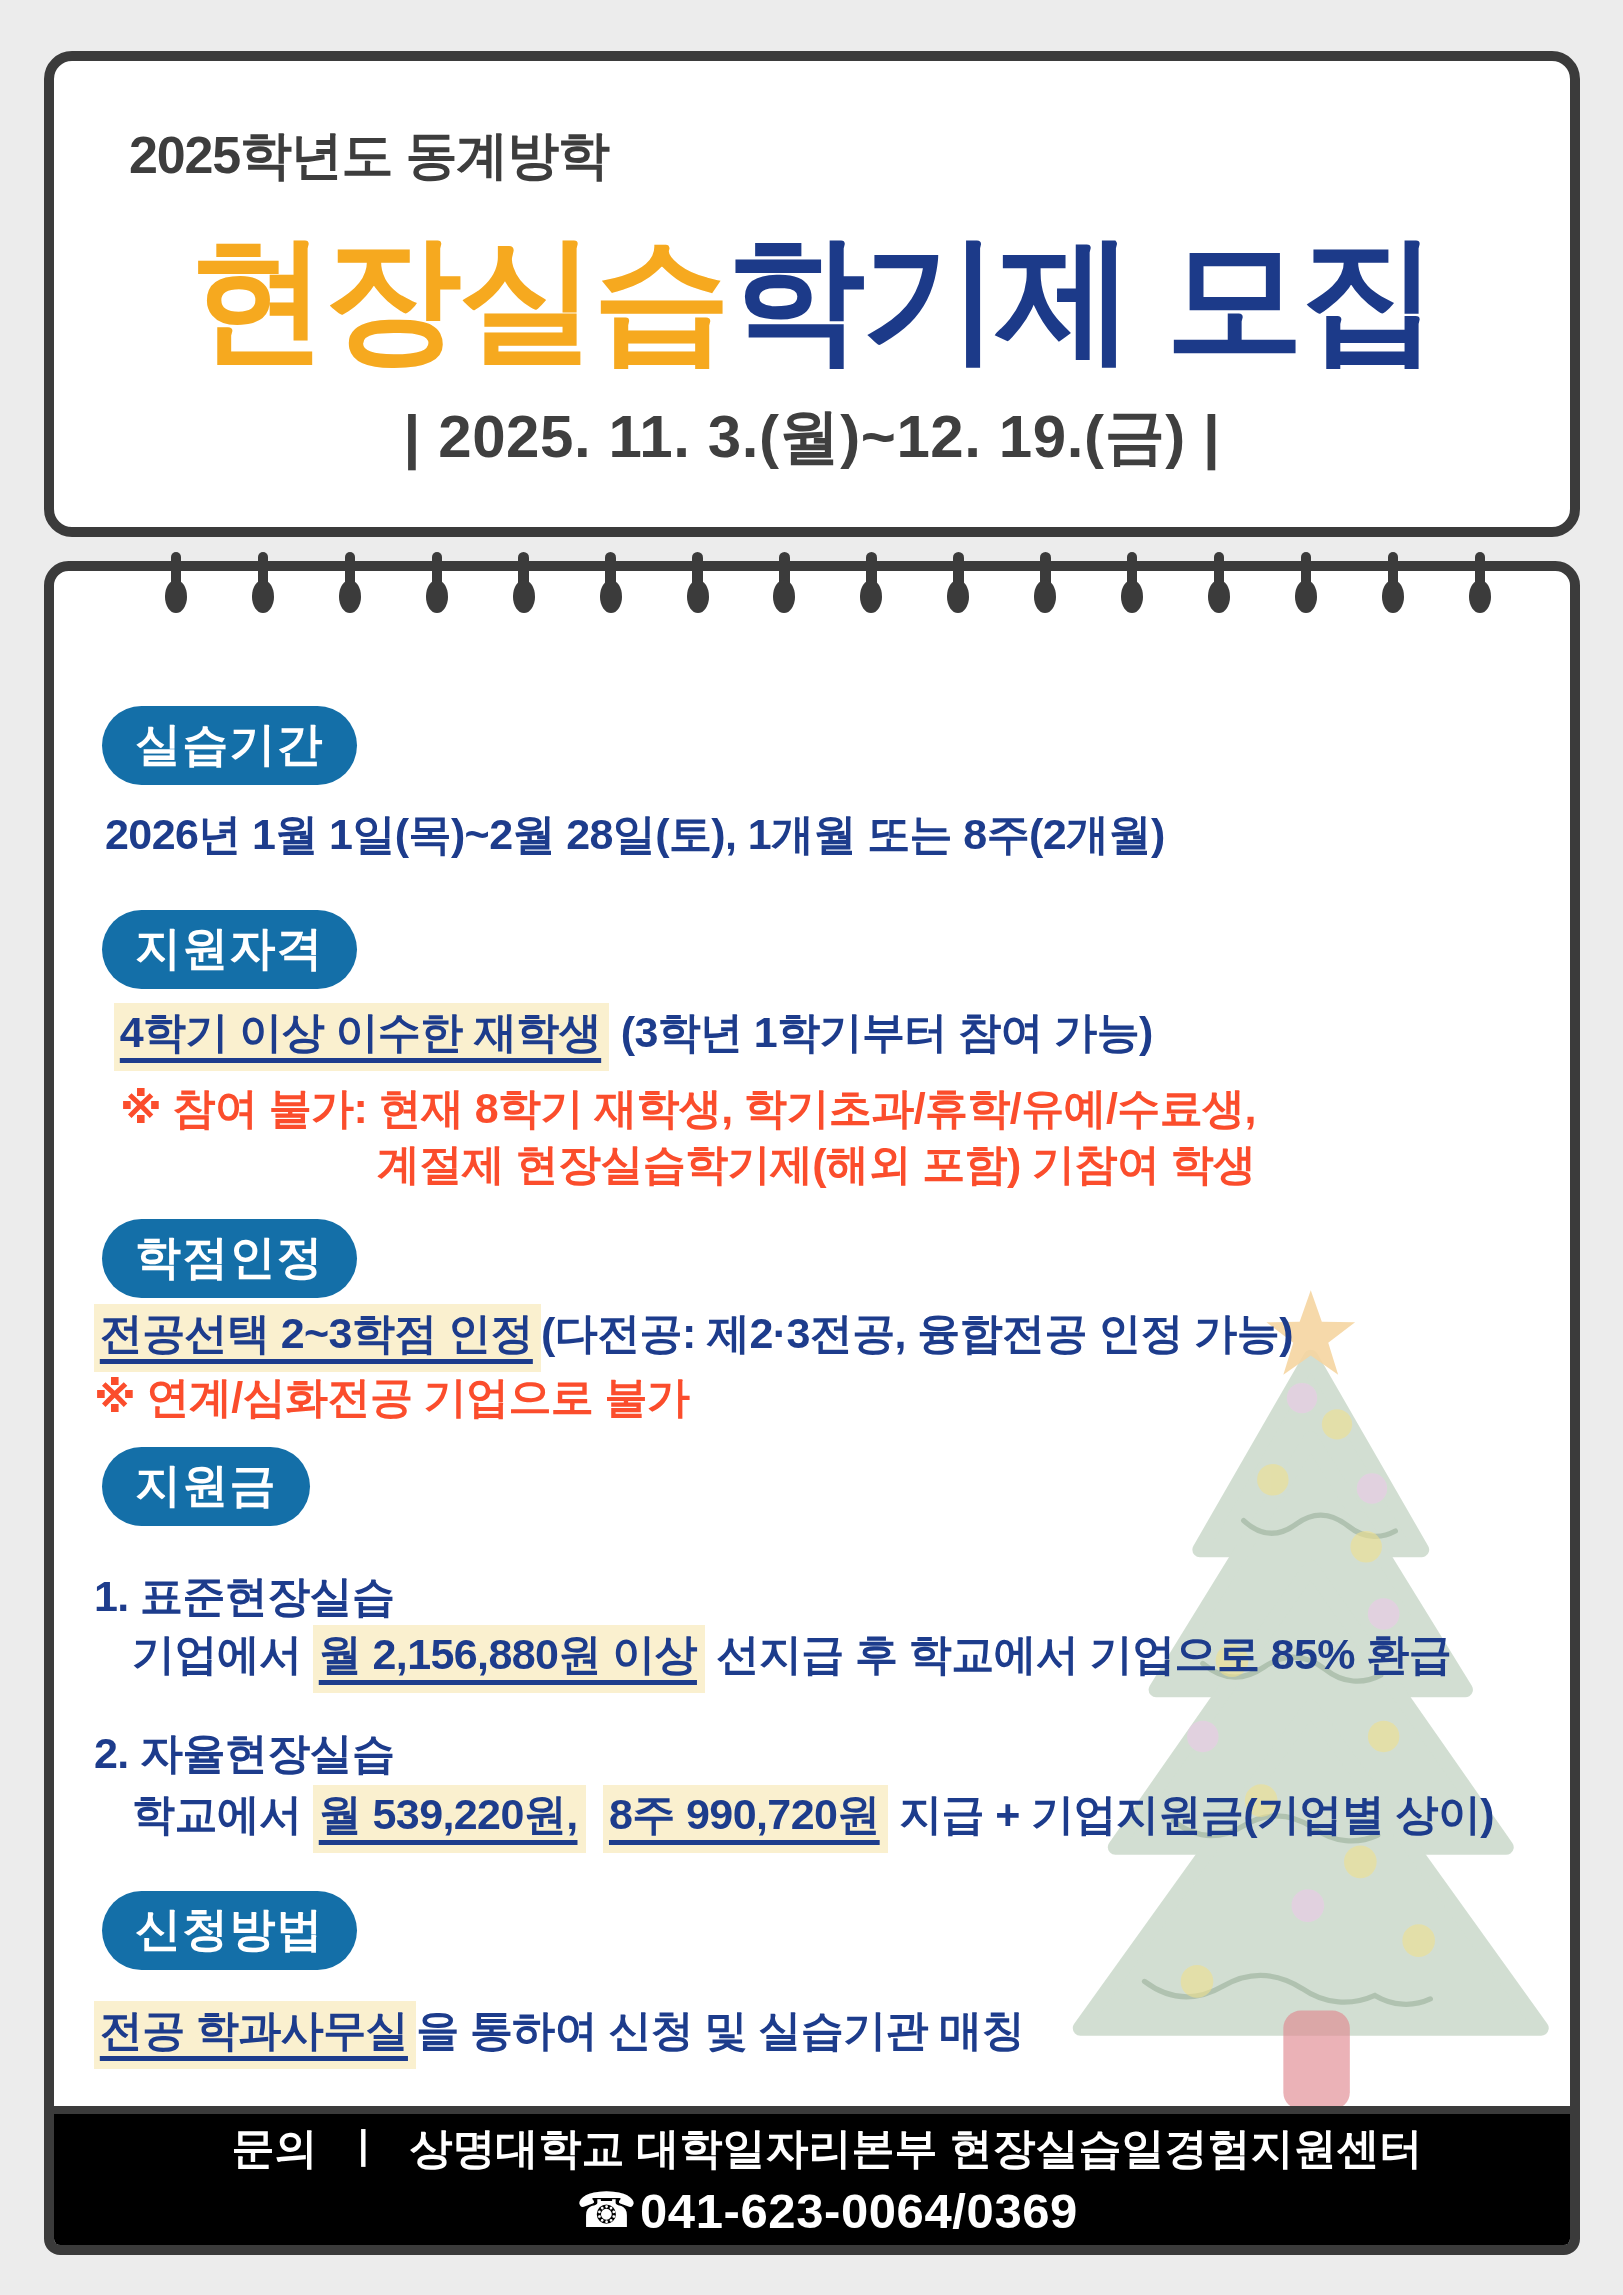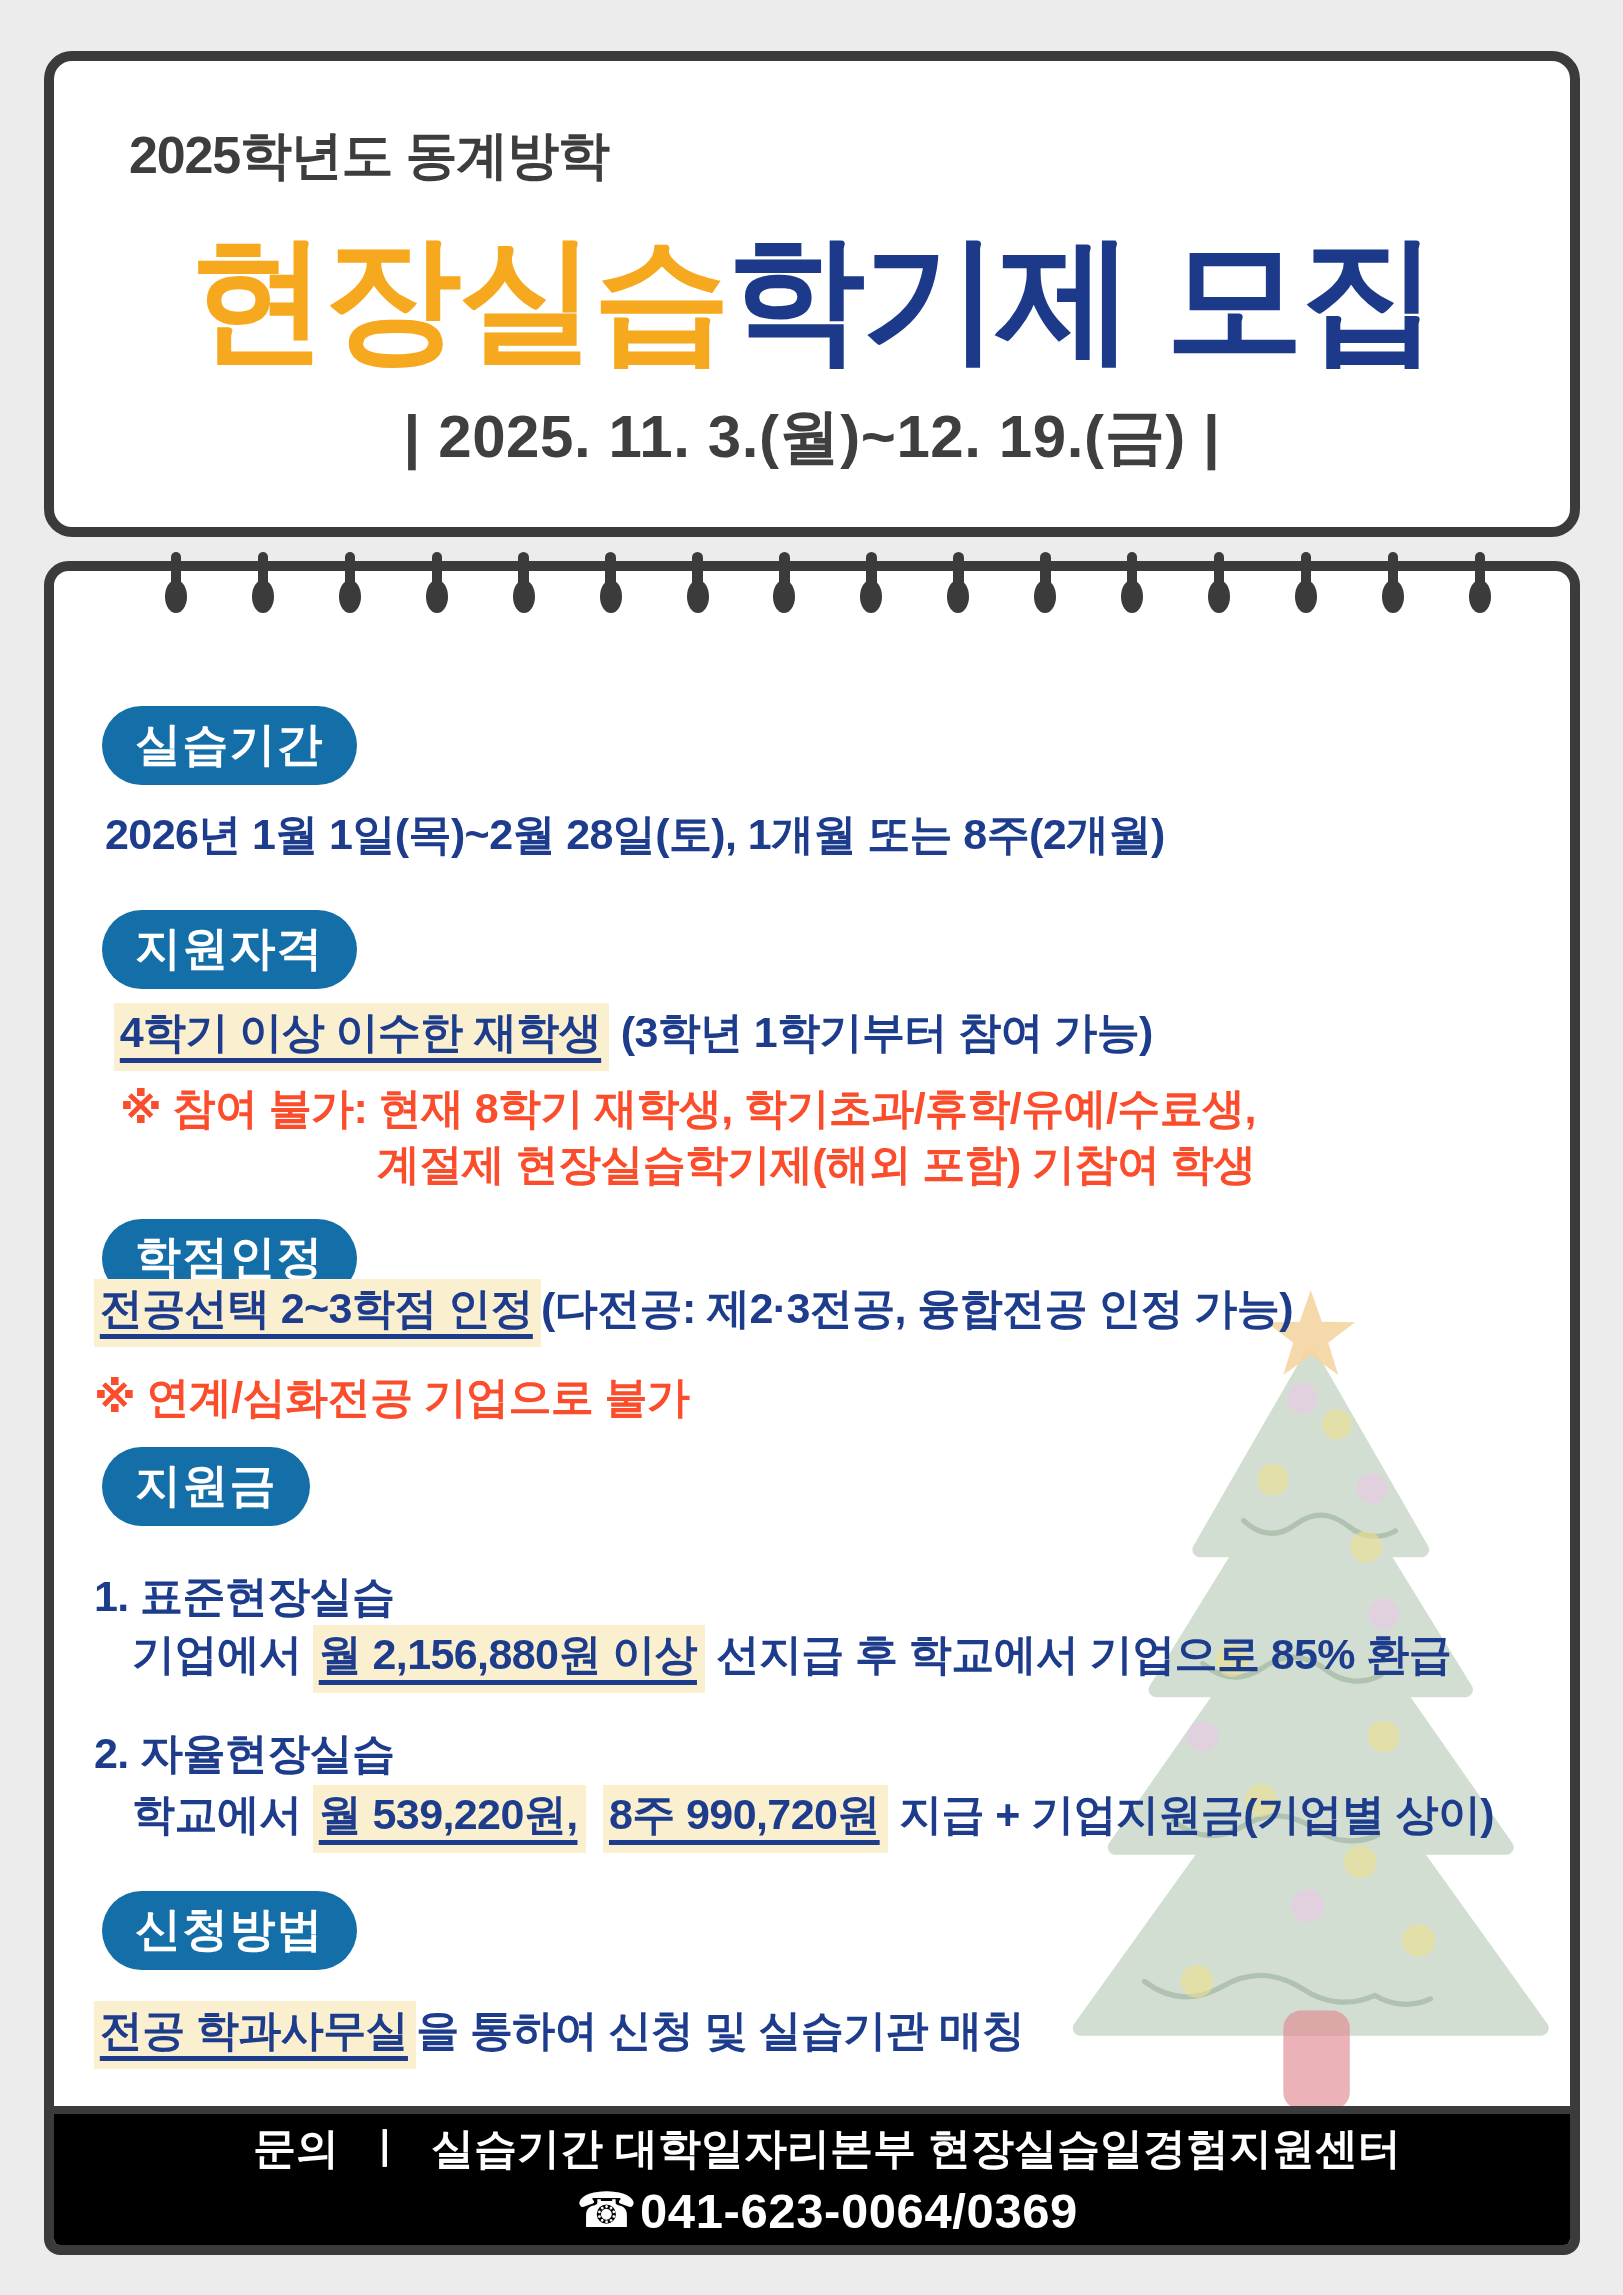--- a/index.html
+++ b/index.html
@@ -84,21 +84,21 @@
   .gap-left { margin-left:17.5px; }
 
   
   .badge-period      { top:135px; }
   .line-period       { top:237px; left:51px; }
   .badge-eligibility { top:339px; }
   .line-eligibility  { top:435px; left:60px; }
   .line-elig-warn1   { top:511px; left:66px; }
   .line-elig-warn2   { top:567px; left:323px; }
   .badge-credit      { top:648px; }
-  .line-credit       { top:711px; left:40px; }
+  .line-credit       { top:736px; left:40px; }
   .line-credit-warn  { top:800px; left:40px; }
   .badge-stipend     { top:876px; }
   .line-s1-title     { top:999px; left:40px; }
   .line-s1-body      { top:1057px; left:78px; }
   .line-s2-title     { top:1156px; left:40px; }
   .line-s2-body      { top:1217px; left:78px; }
   .badge-apply       { top:1320px;text-align:center; }
   .line-apply        { top:1433px; left:40px; }
 
   
@@ -214,21 +214,21 @@
 
     <div class="badge badge-apply">신청방법</div>
     <div class="line line-apply">
       <span class="hl">전공 학과사무실</span><span>을 통하여 신청 및 실습기관 매칭</span>
     </div>
 
     <div class="footer">
       <div class="footer-line1">
         <span>문의</span>
         <span>ㅣ</span>
-        <span>실습기간 대학일자리본부 현장실습일경험지원센터</span>
+        <span>상명대학교 대학일자리본부 현장실습일경험지원센터</span>
       </div>
       <div class="footer-line2">
         <span>☎</span>
         <span>041-623-0064/0369</span>
       </div>
     </div>
 
   </div>
 </div>
 

